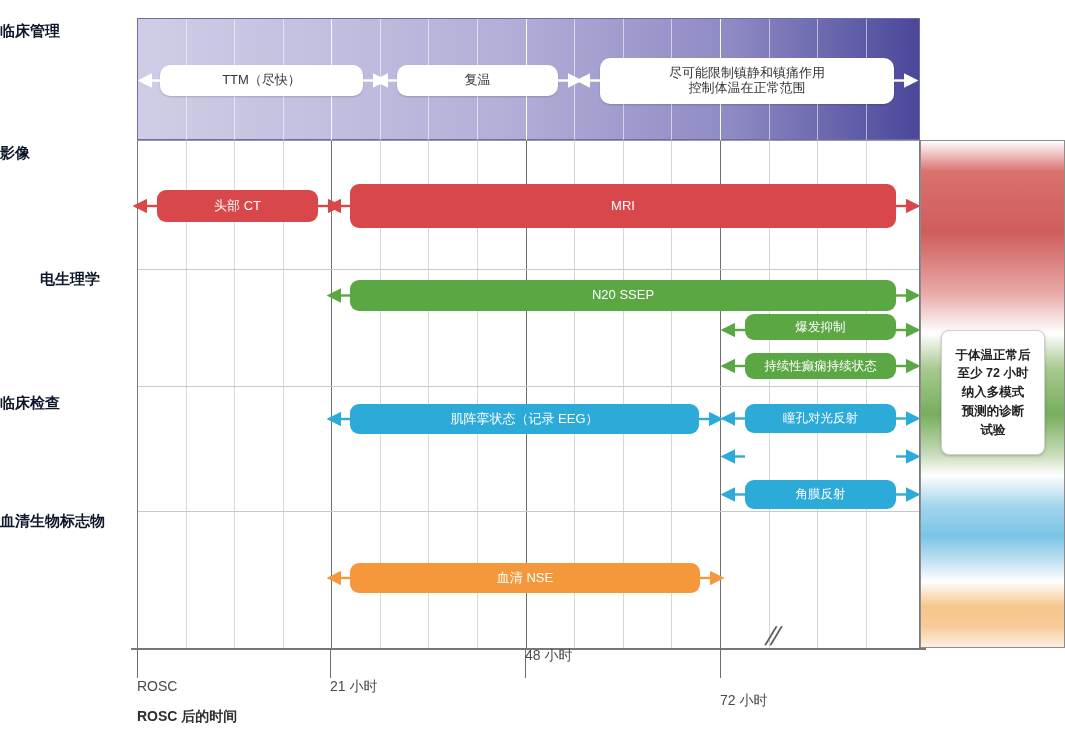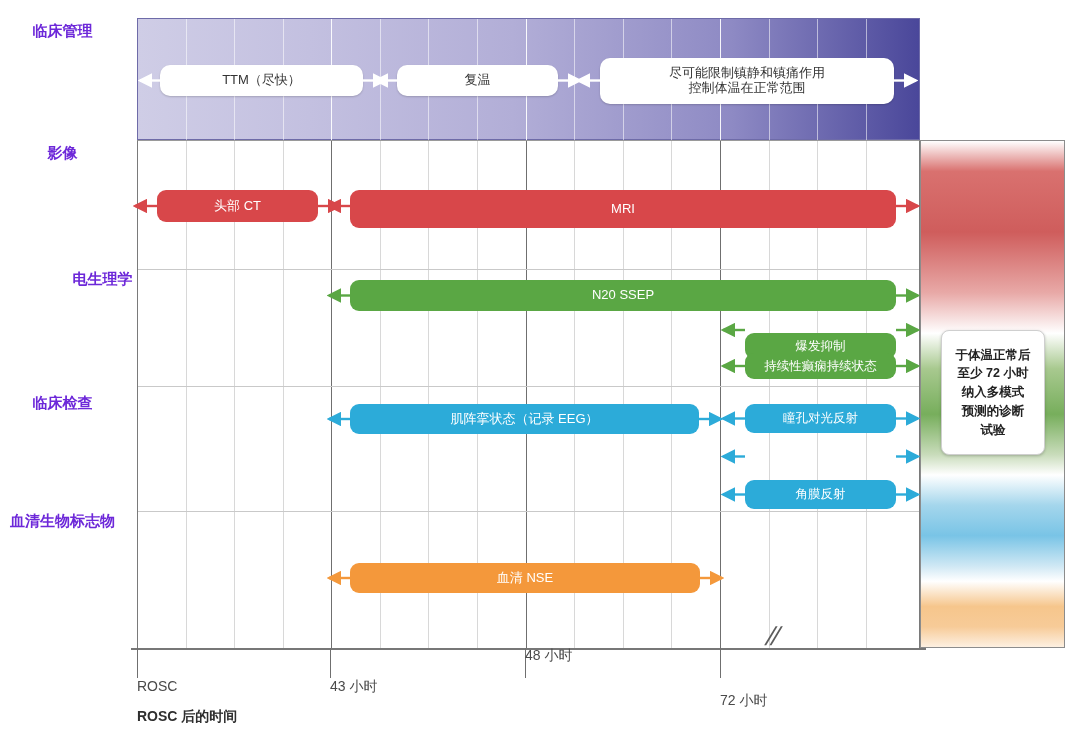--- a/index.html
+++ b/index.html
@@ -7,24 +7,24 @@
     width:1065px;height:747px;
     background:#ffffff;
     font-family:"Liberation Sans","DejaVu Sans",sans-serif;
     overflow:hidden;
     position:relative;
   }
   #chart{position:absolute;left:0;top:0;width:1065px;height:747px;}
   .rl{
     position:absolute;
     width:125px;
-    text-align:center;
+    text-align:left;
     font-weight:bold;
     font-size:15px;
-    color:#6d28d9;
+    color:#0f172a;
     left:0;
   }
 
   
   .plot{
     position:absolute;
     left:137px;top:18px;
     width:783px;height:630px;
   }
   .band-clinical{
@@ -190,24 +190,24 @@
   </div>
 
   <div class="bar white" style="left:160px;top:65px;width:203px;height:31px;">TTM（尽快）</div>
   <div class="bar white" style="left:397px;top:65px;width:161px;height:31px;">复温</div>
   <div class="bar white" style="left:600px;top:58px;width:294px;height:46px;flex-direction:column;">
     <span>尽可能限制镇静和镇痛作用</span>
     <span>控制体温在正常范围</span>
   </div>
 
   <div class="bar red" style="left:157px;top:190px;width:161px;height:32px;">头部 CT</div>
-  <div class="bar red" style="left:350px;top:190px;width:546px;height:38px;">MRI</div>
+  <div class="bar red" style="left:350px;top:184px;width:546px;height:44px;">MRI</div>
 
   <div class="bar green" style="left:350px;top:280px;width:546px;height:31px;">N20 SSEP</div>
-  <div class="bar green" style="left:745px;top:333px;width:151px;height:26px;font-size:12.5px;">爆发抑制</div>
+  <div class="bar green" style="left:745px;top:314px;width:151px;height:26px;font-size:12.5px;">爆发抑制</div>
   <div class="bar green" style="left:745px;top:353px;width:151px;height:26px;font-size:12.5px;">持续性癫痫持续状态</div>
 
   <div class="bar blue" style="left:350px;top:404px;width:349px;height:30px;">肌阵挛状态（记录 EEG）</div>
   <div class="bar blue" style="left:745px;top:404px;width:151px;height:29px;font-size:12.5px;">瞳孔对光反射</div>
   <div class="bar blue" style="left:745px;top:480px;width:151px;height:29px;font-size:12.5px;">角膜反射</div>
 
   <div class="bar orange" style="left:350px;top:563px;width:350px;height:30px;">血清 NSE</div>
 
   <svg class="arrows">
     <defs>
@@ -272,19 +272,19 @@
 
   <div class="axis"></div>
   <div class="tick" style="left:137px;top:648px;height:30px;"></div>
   <div class="tick" style="left:330px;top:648px;height:30px;"></div>
   <div class="tick" style="left:525px;top:648px;height:30px;"></div>
   <div class="tick" style="left:720px;top:648px;height:30px;"></div>
 
   <div class="break-mark" style="left:767px;top:621px;">//</div>
 
   <div class="tick-label" style="left:137px;top:678px;">ROSC</div>
-  <div class="tick-label" style="left:330px;top:678px;">43 小时</div>
+  <div class="tick-label" style="left:330px;top:678px;">21 小时</div>
   <div class="tick-label" style="left:525px;top:647px;">48 小时</div>
   <div class="tick-label" style="left:720px;top:678px;margin-top:14px;">72 小时</div>
 
   <div class="axis-title" style="left:137px;top:708px;">ROSC 后的时间</div>
 
 </div>
 
 </body></html>

